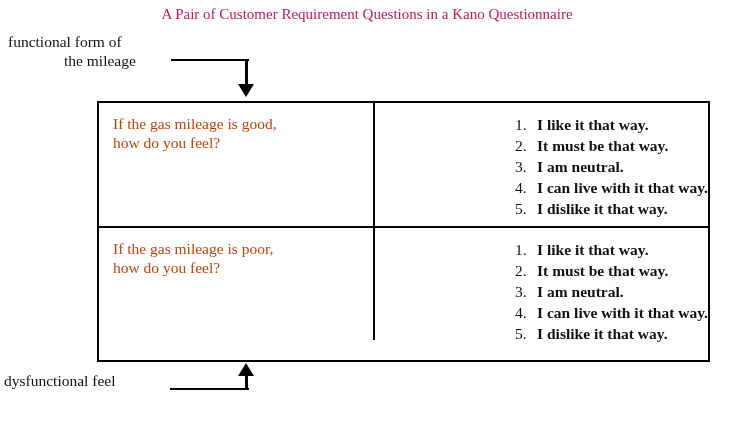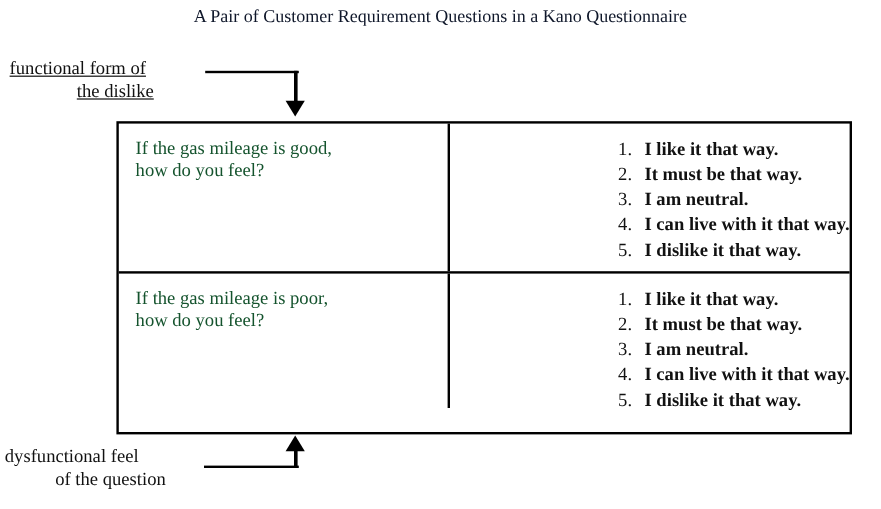--- a/index.html
+++ b/index.html
@@ -18,37 +18,36 @@
 
   
   #diagram-title {
     position: absolute;
     left: 0;
     top: 4px;
     width: 734px;
     text-align: center;
     font-size: 15px;
     line-height: 20px;
-    color: #0f172a;
+    color: #be185d;
     white-space: nowrap;
   }
 
   
   .side-label {
     position: absolute;
     font-size: 15.5px;
     line-height: 19px;
     color: #111111;
     white-space: nowrap;
   }
   #functional-label {
     left: 8px;
-    top: 48px;
+    top: 32px;
     text-align: left;
-    text-decoration: underline;
   }
   #functional-label .line2 {
     display: block;
     padding-left: 56px;
   }
   #dysfunctional-label {
     left: 4px;
     top: 371px;
     text-align: left;
   }
@@ -135,21 +134,21 @@
   #row-dysfunctional {
     height: 112px;
   }
   .q-cell-question {
     width: 290px;
     box-sizing: border-box;
     border-right: 2px solid #000000;
     padding: 11px 0 0 14px;
     font-size: 15.5px;
     line-height: 19px;
-    color: #14532d;
+    color: #c2410c;
   }
   .q-cell-question .qline {
     display: block;
     white-space: nowrap;
   }
   .q-cell-answers {
     flex: 1 1 auto;
     box-sizing: border-box;
     padding: 11px 0 0 0;
   }
@@ -174,21 +173,21 @@
     font-weight: bold;
   }
 </style>
 </head>
 <body>
 
 <div id="diagram-title">A Pair of Customer Requirement Questions in a Kano Questionnaire</div>
 
 <div id="functional-label" class="side-label">
   <span class="line1">functional form of</span>
-  <span class="line2">the dislike</span>
+  <span class="line2">the mileage</span>
 </div>
 <div id="functional-connector-h" class="connector"></div>
 <div id="functional-connector-v" class="connector"></div>
 <div id="functional-arrowhead"></div>
 
 <div id="kano-table">
 
   <div class="q-row" id="row-functional">
     <div class="q-cell-question">
       <span class="qline">If the gas mileage is good,</span>
@@ -251,14 +250,13 @@
     </div>
   </div>
 
 </div>
 
 <div id="dysfunctional-arrowhead"></div>
 <div id="dysfunctional-connector-v" class="connector"></div>
 <div id="dysfunctional-connector-h" class="connector"></div>
 <div id="dysfunctional-label" class="side-label">
   <span class="line1">dysfunctional feel</span>
-  <span class="line2">of the question</span>
 </div>
 
 </body></html>

